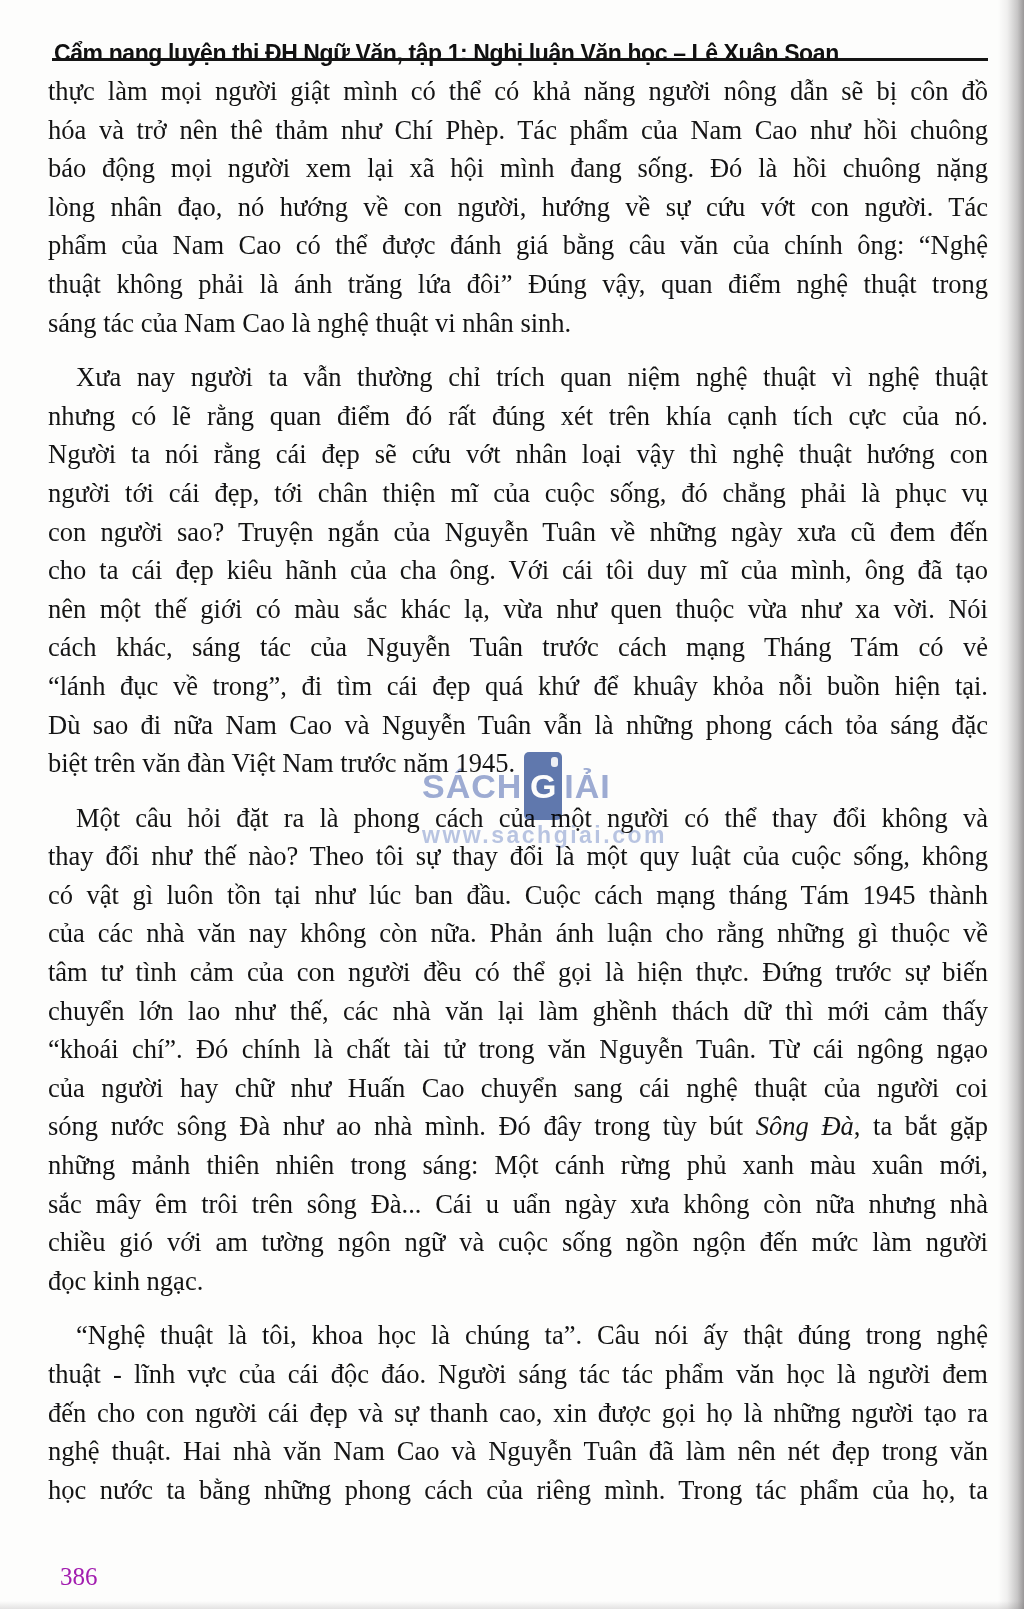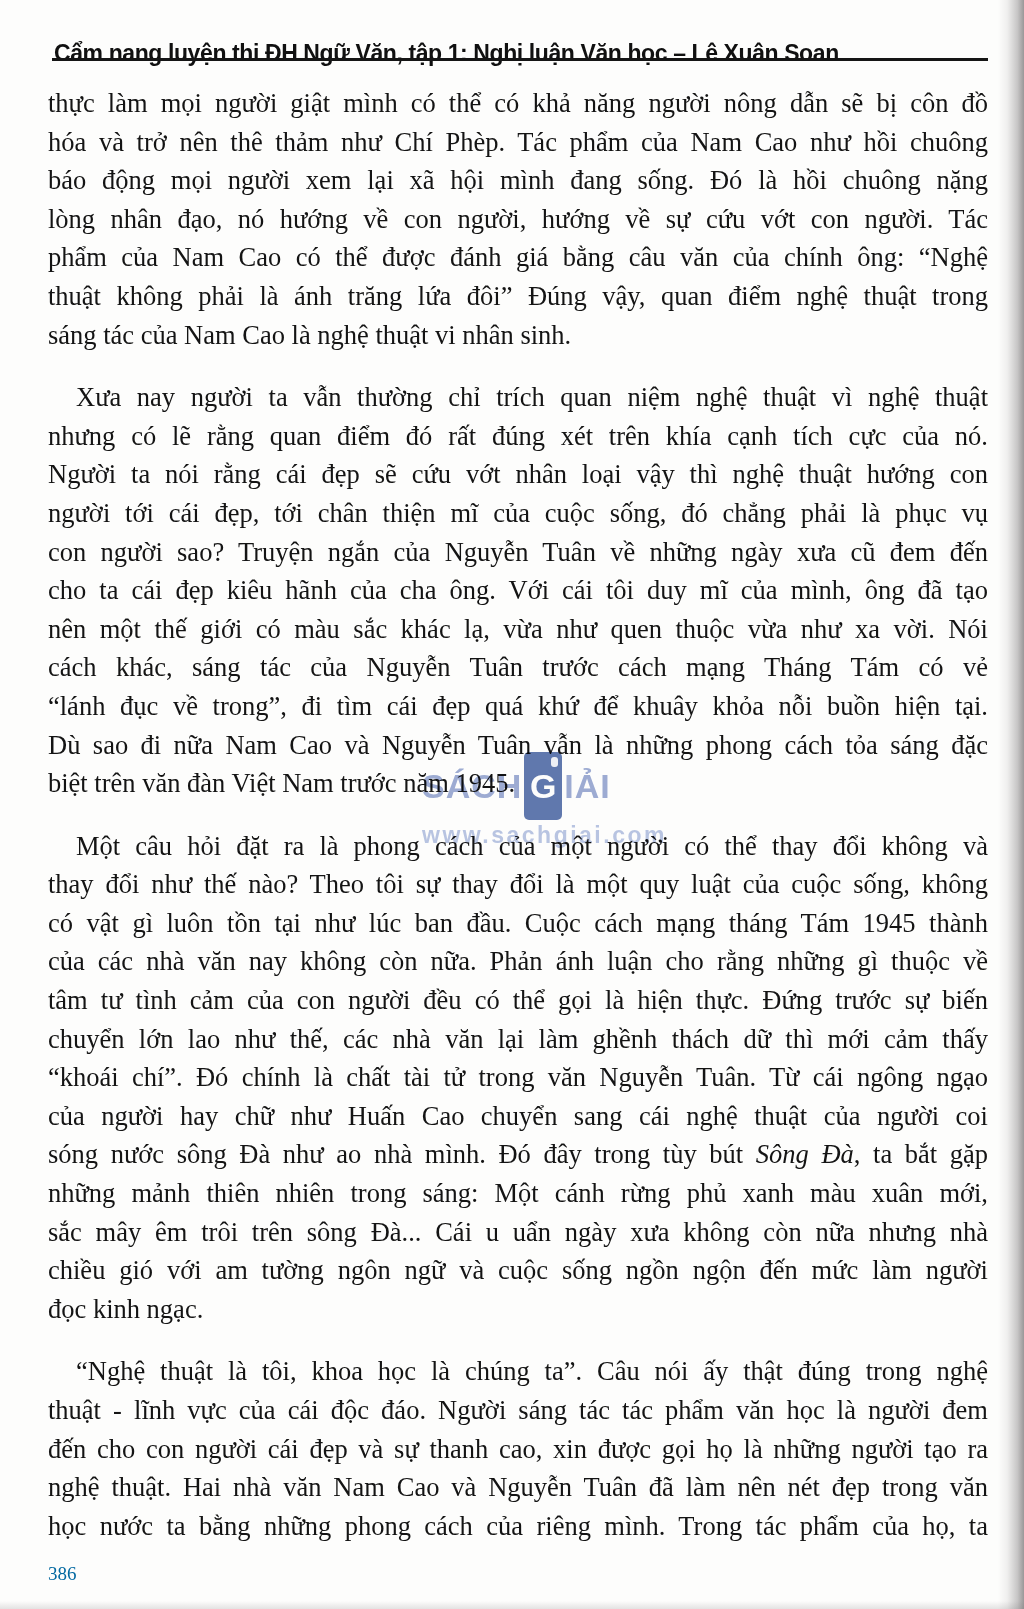--- a/index.html
+++ b/index.html
@@ -35,44 +35,44 @@
     left: 52px;
     top: 58px;
     width: 936px;
     height: 3px;
     background: #151515;
   }
   
   #body-text {
     position: absolute;
     left: 48px;
-    top: 84px;
+    top: 72px;
     width: 940px;
   }
   .para { margin: 0; }
-  .para.gap { margin-top: 24px; }
+  .para.gap { margin-top: 16px; }
   .line {
     font-size: 26.5px;
     line-height: 38.6px;
     height: 38.6px;
     white-space: normal;
     text-align: justify;
     text-align-last: justify;
     overflow: hidden;
   }
   .line.last-left { text-align-last: left; }
   .para.indented .line.first { text-indent: 28px; }
   .italic { font-style: italic; }
   
   #page-number {
     position: absolute;
-    left: 48px;
+    left: 60px;
     top: 1563px;
-    font-size: 19px;
-    color: #0369a1;
+    font-size: 25px;
+    color: #a21caf;
   }
   
   #watermark {
     position: absolute;
     left: 422px;
     top: 752px;
     width: 210px;
     pointer-events: none;
     mix-blend-mode: multiply;
   }

